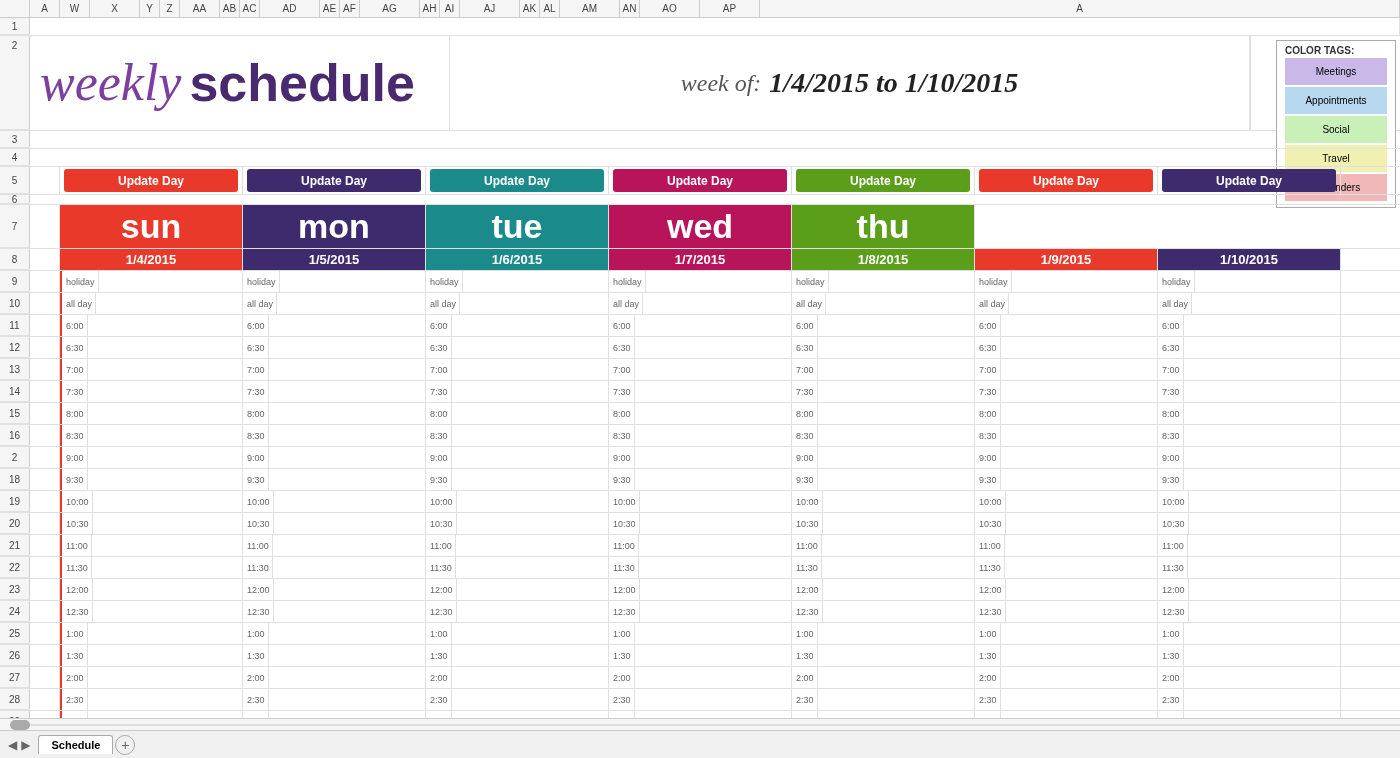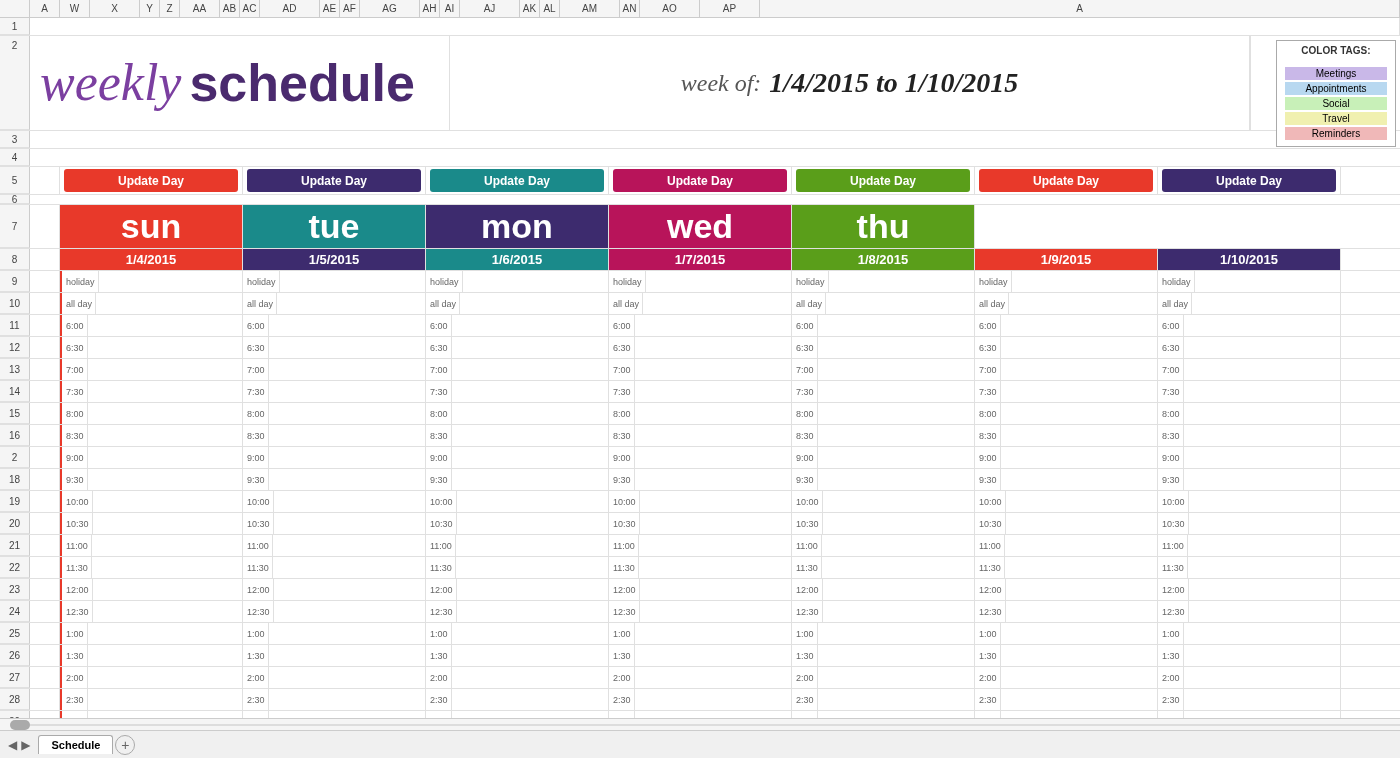--- a/index.html
+++ b/index.html
@@ -98,27 +98,27 @@
     .color-tags-box {
       border: 1px solid #aaa;
       background: white;
       padding: 4px 8px;
       min-width: 120px;
     }
     .color-tags-title {
       font-size: 10px;
       font-weight: bold;
       color: #333;
-      text-align: center;
-      margin-bottom: 11px;
+      text-align: left;
+      margin-bottom: 2px;
     }
     .color-tag-item {
       font-size: 10px;
       text-align: center;
-      padding: 1px 4px;
+      padding: 8px 4px;
       margin-bottom: 2px;
     }
 
     
     .update-day-btn {
       display: flex;
       align-items: center;
       justify-content: center;
       font-size: 12px;
       font-weight: bold;
@@ -314,25 +314,25 @@
       <div style="flex:1;"></div>
     </div>
 
     <div class="sheet-row" style="height:44px;">
       <div class="row-num">7</div>
       <div style="width:30px; border-right:1px solid #e0e0e0;"></div>
       <div id="day-names-row" style="display:flex; flex:1;">
           <div style="width: 183px; border-right: 1px solid rgb(224, 224, 224); flex-shrink: 0; background: rgb(232, 57, 42);">
             <div class="day-header-name">sun</div>
           </div>
+          <div style="width: 183px; border-right: 1px solid rgb(224, 224, 224); flex-shrink: 0; background: rgb(61, 43, 110);">
+            <div class="day-header-name">mon</div>
+          </div>
           <div style="width: 183px; border-right: 1px solid rgb(224, 224, 224); flex-shrink: 0; background: rgb(26, 138, 138);">
             <div class="day-header-name">tue</div>
-          </div>
-          <div style="width: 183px; border-right: 1px solid rgb(224, 224, 224); flex-shrink: 0; background: rgb(61, 43, 110);">
-            <div class="day-header-name">mon</div>
           </div>
           <div style="width: 183px; border-right: 1px solid rgb(224, 224, 224); flex-shrink: 0; background: rgb(184, 20, 90);">
             <div class="day-header-name">wed</div>
           </div>
           <div style="width: 183px; border-right: 1px solid rgb(224, 224, 224); flex-shrink: 0; background: rgb(90, 158, 26);">
             <div class="day-header-name">thu</div>
           </div>
           <div style="flex: 1 1 0%;"></div>
         </div>
     </div>

